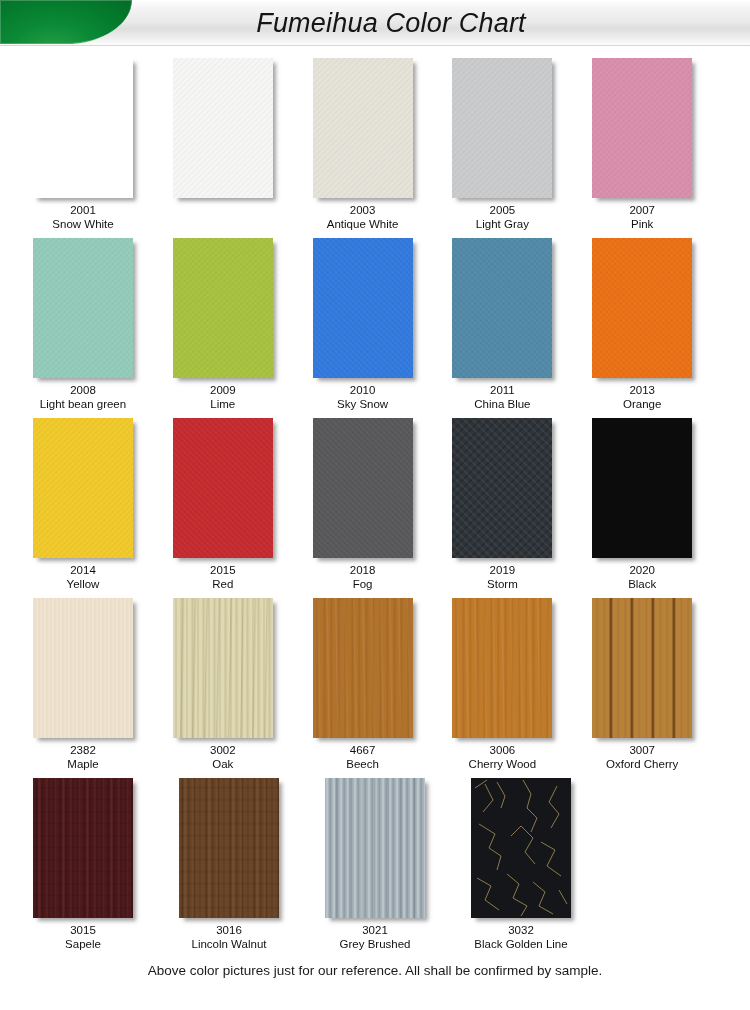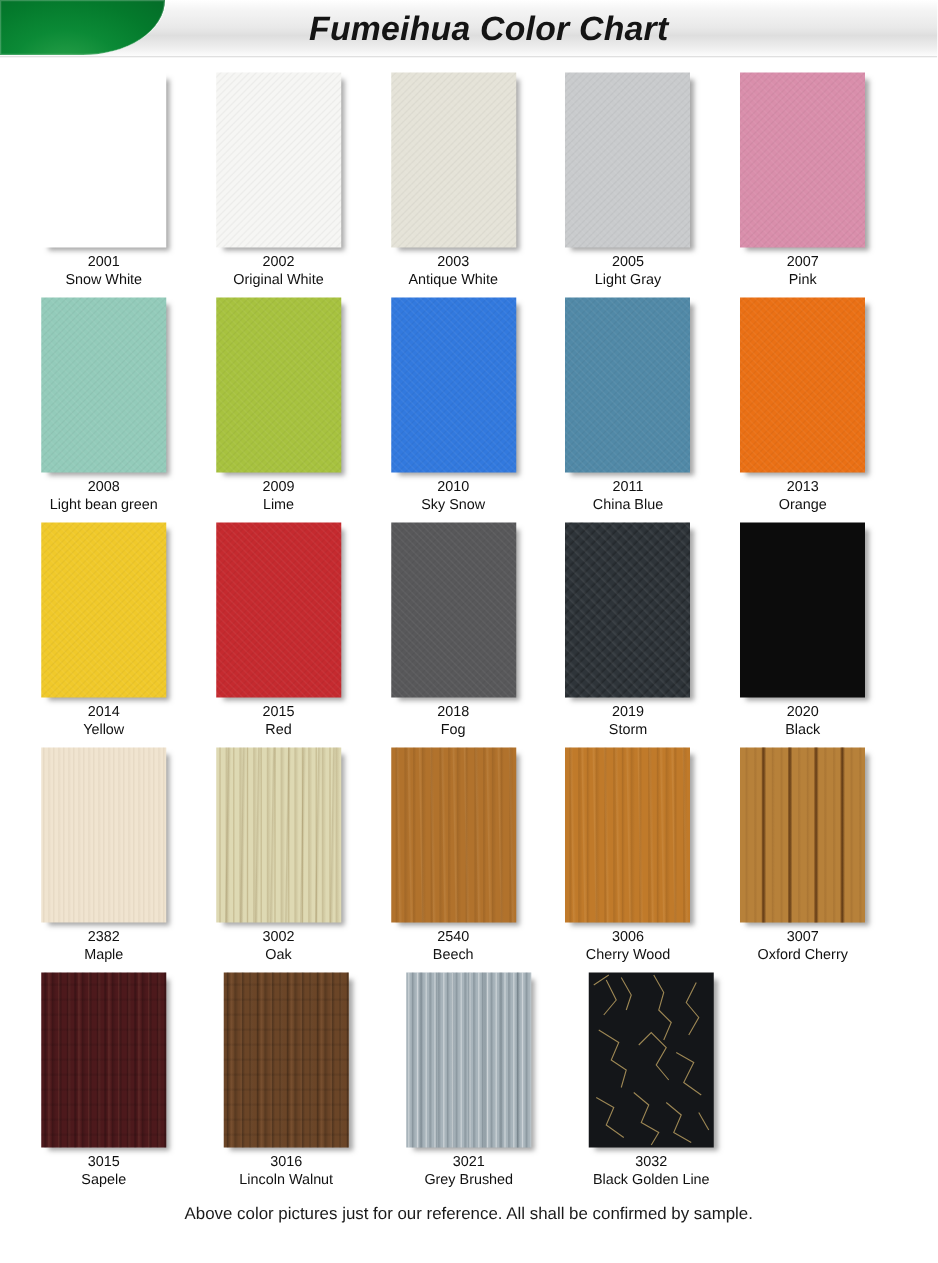--- a/index.html
+++ b/index.html
@@ -50,21 +50,21 @@
   .header-title {
     position: absolute;
     left: 0;
     top: 0;
     width: 750px;
     height: 46px;
     line-height: 46px;
     text-align: center;
     font-size: 27px;
     font-style: italic;
-    font-weight: 700;
+    font-weight: 400;
     color: #141414;
     letter-spacing: 0.2px;
     padding-left: 32px;
     box-sizing: border-box;
   }
   .header-rule {
     position: absolute;
     left: 0;
     bottom: 0;
     width: 750px;
@@ -254,24 +254,20 @@
           <span class="code">2001</span>
           <span class="nm">Snow White</span>
         </div>
       </div>
       <div class="cell">
         <div class="swatch-wrap">
           <div class="swatch" style="background: rgb(246, 246, 244);">
             <div class="tex tex-speckle"></div>
           </div>
         </div>
-        <div class="label">
-          <span class="code">2002</span>
-          <span class="nm">Original White</span>
-        </div>
       </div>
       <div class="cell">
         <div class="swatch-wrap">
           <div class="swatch" style="background: rgb(229, 227, 216);">
             <div class="tex tex-speckle"></div>
           </div>
         </div>
         <div class="label">
           <span class="code">2003</span>
           <span class="nm">Antique White</span>
@@ -437,21 +433,21 @@
           <span class="nm">Oak</span>
         </div>
       </div>
       <div class="cell">
         <div class="swatch-wrap">
           <div class="swatch" style="background: rgb(177, 114, 44);">
             <div class="tex tex-grain-med"></div>
           </div>
         </div>
         <div class="label">
-          <span class="code">2540</span>
+          <span class="code">4667</span>
           <span class="nm">Beech</span>
         </div>
       </div>
       <div class="cell">
         <div class="swatch-wrap">
           <div class="swatch" style="background: rgb(192, 122, 42);">
             <div class="tex tex-grain-med"></div>
           </div>
         </div>
         <div class="label">

